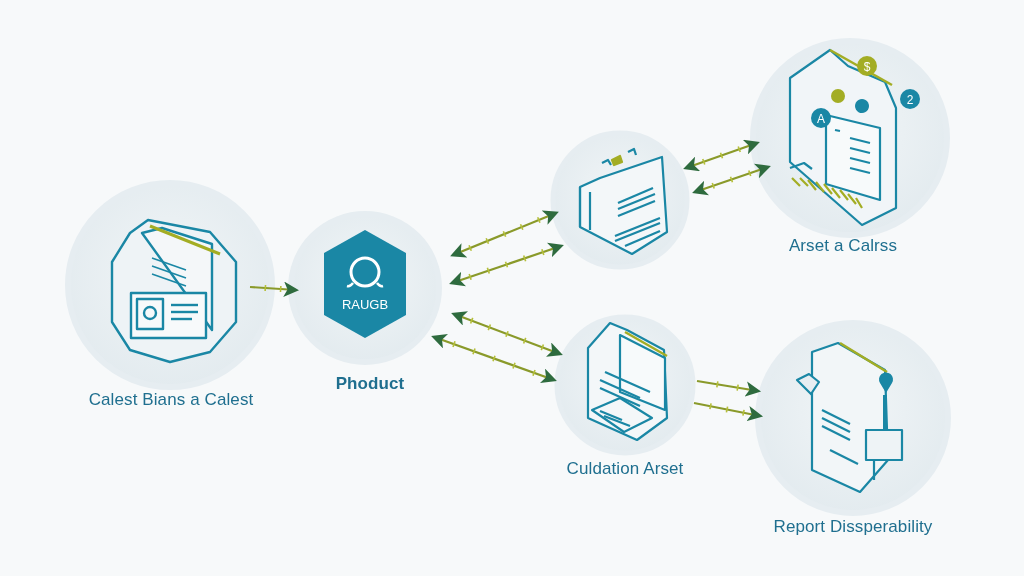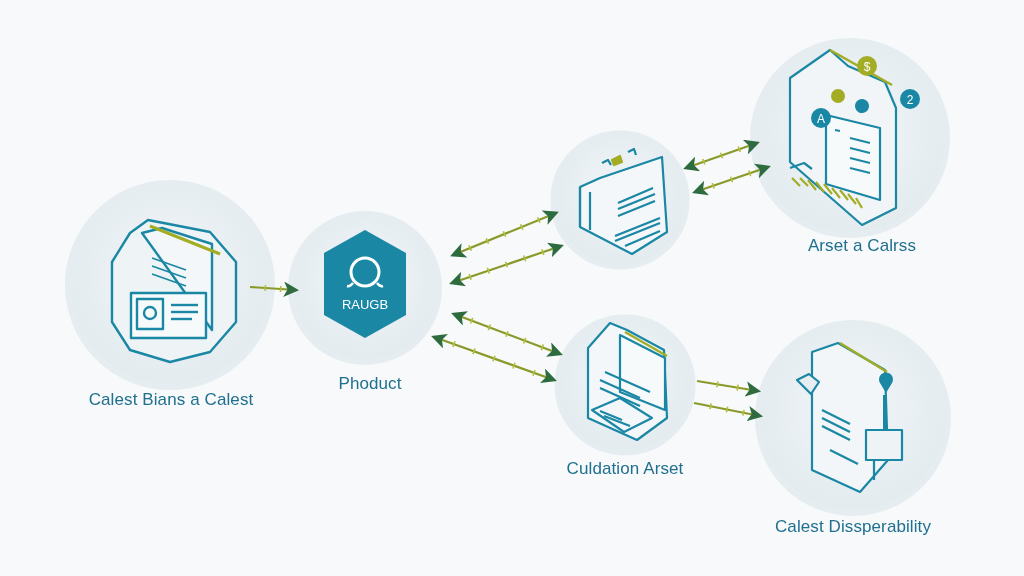--- a/index.html
+++ b/index.html
@@ -173,16 +173,16 @@
       <line x1="748.7780210753849" y1="170.41182154012398" x2="750.7219789246151" y2="176.08817845987602" stroke="#b5bf3a" stroke-width="1.6"></line>
       <line x1="717.8186584145328" y1="381.3728503380167" x2="716.8480082521339" y2="387.29381632864994" stroke="#b5bf3a" stroke-width="1.6"></line>
       <line x1="738.1519917478661" y1="384.70618367135006" x2="737.1813415854672" y2="390.6271496619833" stroke="#b5bf3a" stroke-width="1.6"></line>
       <line x1="711.0797694340728" y1="403.3065551808612" x2="709.9202305659272" y2="409.1934448191388" stroke="#b5bf3a" stroke-width="1.6"></line>
       <line x1="727.5797694340728" y1="406.5565551808612" x2="726.4202305659272" y2="412.4434448191388" stroke="#b5bf3a" stroke-width="1.6"></line>
       <line x1="744.0797694340728" y1="409.8065551808612" x2="742.9202305659272" y2="415.6934448191388" stroke="#b5bf3a" stroke-width="1.6"></line>
     </g>
 </svg>
 
 <div class="node-label" style="left:171px; top:390px;">Calest Bians a Calest</div>
-<div class="node-label" style="left:370px; top:374px;">Phoduct</div>
-<div class="node-label" style="left:862px; top:236px;">Arset a Calrss</div>
+<div class="node-label" style="left:370px; top:374px;font-weight:bold;">Phoduct</div>
+<div class="node-label" style="left:843px; top:236px;">Arset a Calrss</div>
 <div class="node-label" style="left:625px; top:459px;">Culdation Arset</div>
-<div class="node-label" style="left:853px; top:517px;">Calest Dissperability</div>
+<div class="node-label" style="left:853px; top:517px;">Report Dissperability</div>
 
 </body></html>

